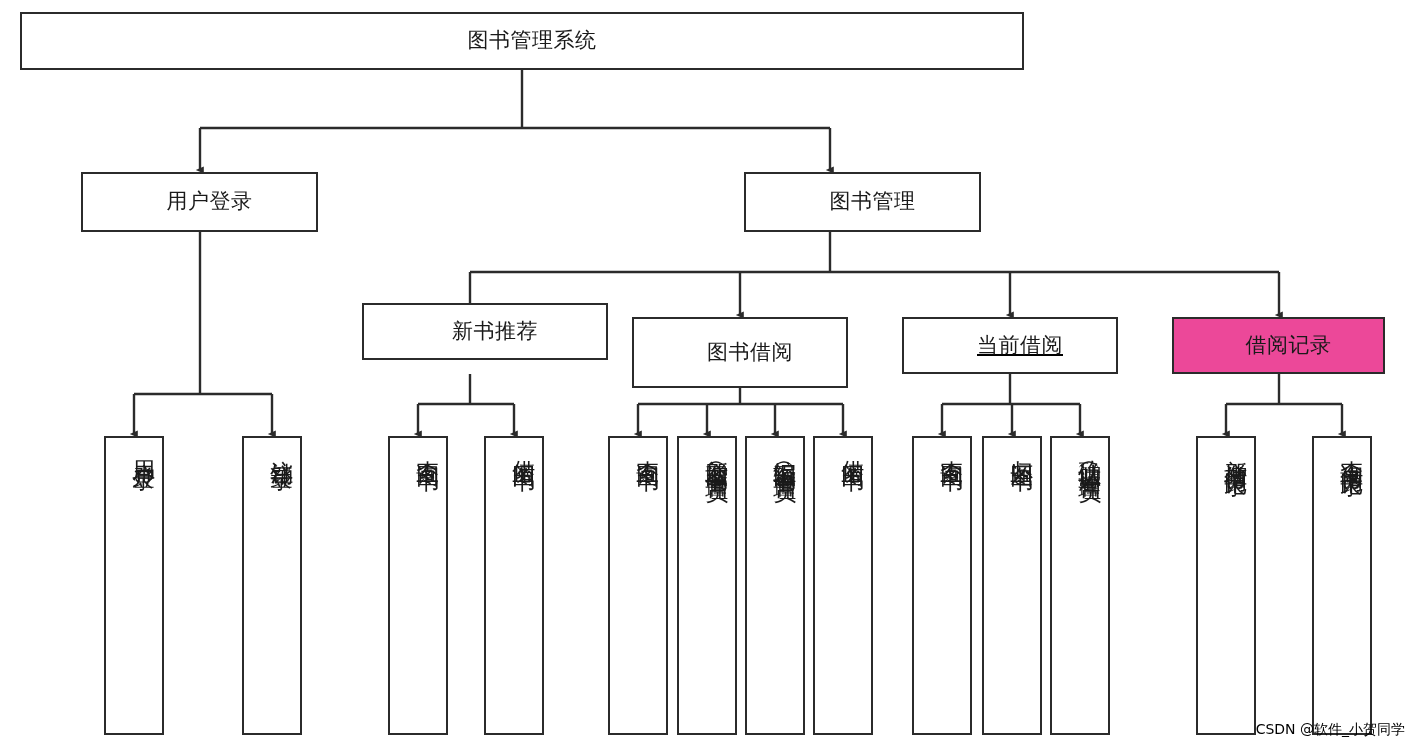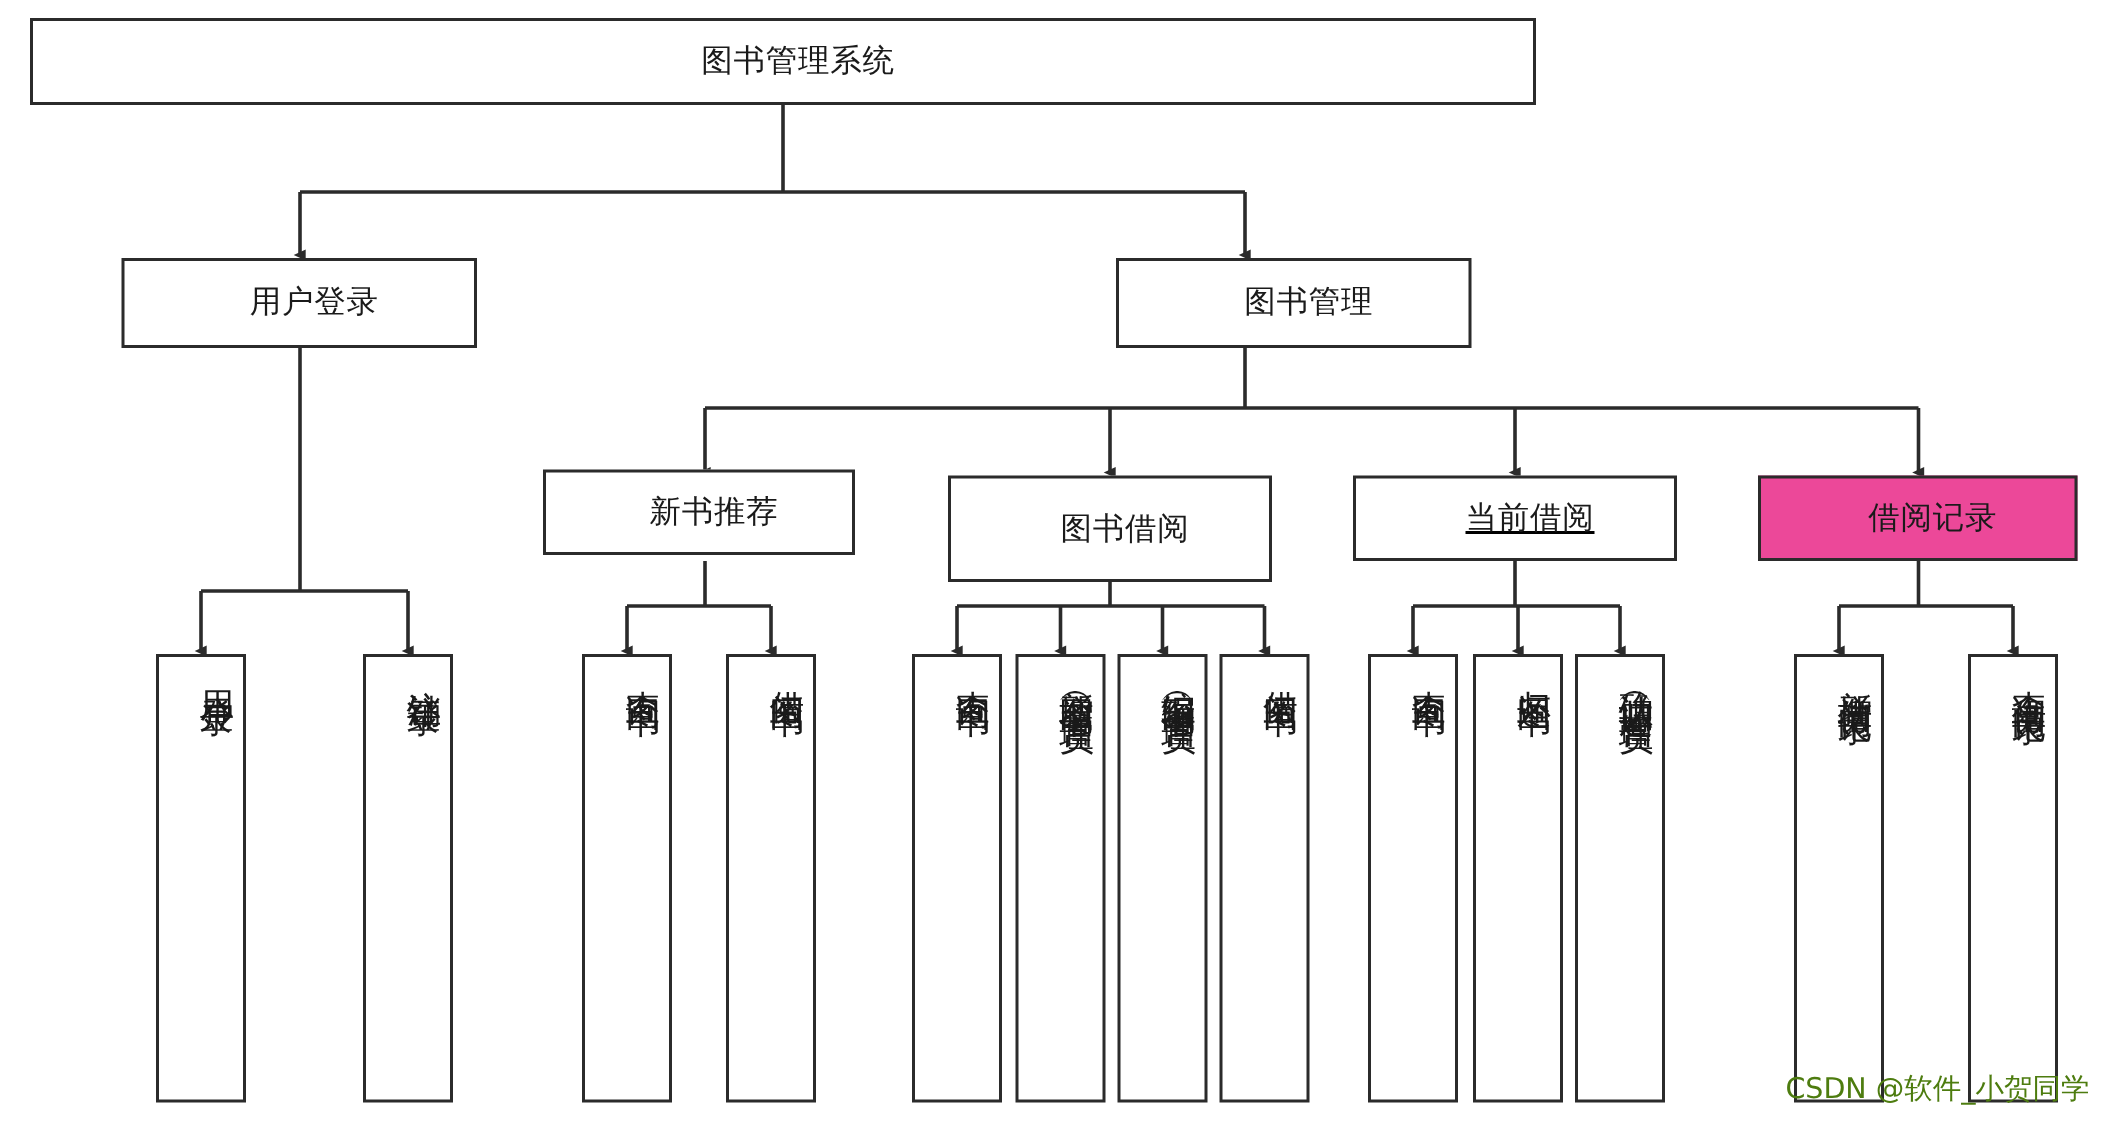--- a/index.html
+++ b/index.html
@@ -53,24 +53,24 @@
   }
   .node.vertical .node-label {
     writing-mode: vertical-rl;
     text-orientation: upright;
     font-size: 23px;
     line-height: 1.15;
     letter-spacing: 3px;
   }
   #watermark {
     position: absolute;
-    right: 12px;
+    right: 0;
     bottom: 8px;
-    font-size: 19px;
-    color: #4d7c0f;
+    font-size: 14px;
+    color: #000000;
     z-index: 5;
     white-space: nowrap;
   }
 </style>
 </head>
 <body>
 
 <div id="diagram-root">
 
   <svg id="edge-layer" viewBox="0 0 1405 747" width="1405" height="747" xmlns="http://www.w3.org/2000/svg">
@@ -119,21 +119,21 @@
   <div id="node-layer">
       <div class="node horizontal" id="node-root" style="left: 20px; top: 12px; width: 1004px; height: 58px; border-color: rgb(43, 43, 43); background: rgb(255, 255, 255);">
         <span class="node-label" style="color: rgb(26, 26, 26);">图书管理系统</span>
       </div>
       <div class="node horizontal" id="node-user-login" style="left: 81px; top: 172px; width: 237px; height: 60px; border-color: rgb(43, 43, 43); background: rgb(255, 255, 255);">
         <span class="node-label" style="color: rgb(26, 26, 26);">用户登录</span>
       </div>
       <div class="node horizontal" id="node-book-manage" style="left: 711px; top: 172px; width: 237px; height: 60px; border-color: rgb(43, 43, 43); background: rgb(255, 255, 255); margin-left: 33px;">
         <span class="node-label" style="color: rgb(26, 26, 26);">图书管理</span>
       </div>
-      <div class="node horizontal" id="node-new-book-rec" style="left: 362px; top: 313px; width: 208px; height: 57px; border-color: rgb(43, 43, 43); background: rgb(255, 255, 255); align-items: center;">
+      <div class="node horizontal" id="node-new-book-rec" style="left: 362px; top: 303px; width: 246px; height: 57px; border-color: rgb(43, 43, 43); background: rgb(255, 255, 255); align-items: center;">
         <span class="node-label" style="color: rgb(26, 26, 26);">新书推荐</span>
       </div>
       <div class="node horizontal" id="node-book-borrow" style="left: 632px; top: 317px; width: 216px; height: 71px; border-color: rgb(43, 43, 43); background: rgb(255, 255, 255);">
         <span class="node-label" style="color: rgb(26, 26, 26);">图书借阅</span>
       </div>
       <div class="node horizontal" id="node-current-borrow" style="left: 902px; top: 317px; width: 216px; height: 57px; border-color: rgb(43, 43, 43); background: rgb(255, 255, 255); text-decoration: underline;">
         <span class="node-label" style="color: rgb(26, 26, 26);">当前借阅</span>
       </div>
       <div class="node horizontal" id="node-borrow-record" style="left: 1172px; top: 317px; width: 213px; height: 57px; border-color: rgb(43, 43, 43); background: #ec4899;">
         <span class="node-label" style="color: rgb(26, 26, 26);">借阅记录</span>

